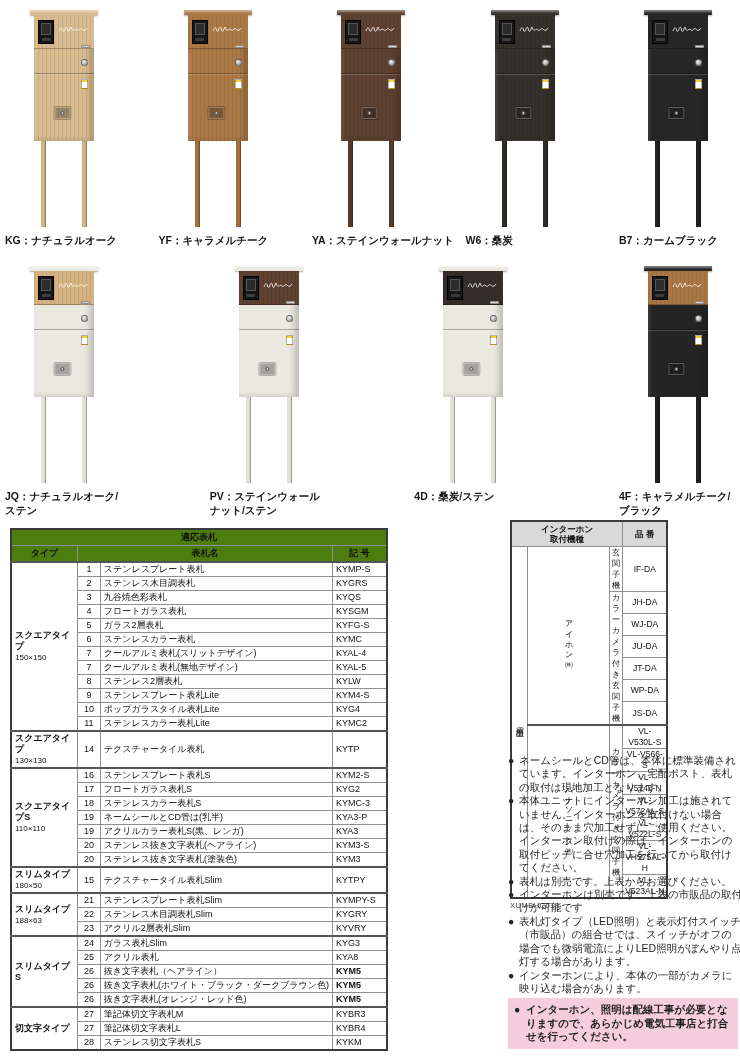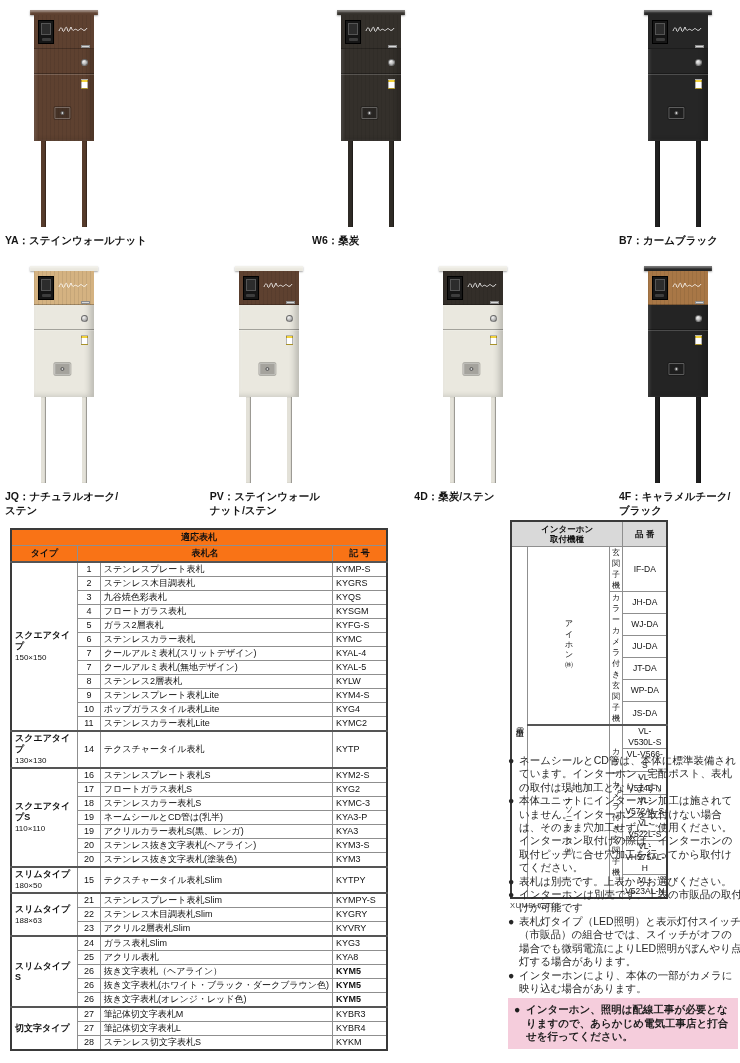--- a/index.html
+++ b/index.html
@@ -36,21 +36,21 @@
   .leg{position:absolute;top:0;width:5px;height:100%;background:var(--leg);box-shadow:inset -1px 0 1px rgba(0,0,0,.35);}
   .leg.l{left:7px;} .leg.r{right:7px;}
   .plabel{align-self:stretch;margin-top:7px;font-size:10.5px;font-weight:bold;line-height:1.3;color:#141414;padding-left:1px;word-break:break-all;}
   #row1 .plabel{white-space:nowrap;}
 
   
   #ntable-wrap{position:absolute;left:10px;top:528px;}
   table{border-collapse:collapse;}
   .ntable{width:378px;font-size:9px;border:2px solid #3a3a3a;}
   .ntable th,.ntable td{border:1px solid #8f8f8f;padding:1px 3px;line-height:11px;color:#111;}
-  .ntable th{background:#f97316;font-weight:bold;text-align:center;padding:2px 3px;}
+  .ntable th{background:#4d7c0f;font-weight:bold;text-align:center;padding:2px 3px;}
   .ntable .g-top td{border-top:2px solid #555;}
   .type-cell{text-align:left;vertical-align:middle;width:78px;}
   .type-name{font-weight:bold;font-size:9px;}
   .type-size{font-size:8px;}
   .no-cell{text-align:center;width:20px;}
   .name-cell{white-space:nowrap;overflow:hidden;width:212px;}
   .code-cell{width:52px;white-space:nowrap;}
   .pink{color:#e8559d;font-weight:bold;}
 
   
@@ -72,20 +72,64 @@
   #warning{position:absolute;left:508px;top:998px;width:230px;box-sizing:border-box;background:#f5cddc;
            padding:5px 6px;font-size:10.5px;line-height:13.5px;font-weight:bold;color:#1d1d1d;display:flex;}
   #warning .note-bullet{width:12px;}
 </style>
 </head>
 <body>
 
 <div id="page">
 
   <div id="row1" class="prod-row">
+      <div class="pcol">
+        <div class="post" style="--top: #d8bb8e; --body: #d8bb8e; --leg: #d2b384;">
+          <div class="cap"></div>
+          <div class="pbody grain">
+            <div class="top-panel grain"></div>
+            <div class="intercom"></div>
+            <svg viewBox="0 0 30 10" class="script">
+              <path d="M1 7 C2 3 4 3 4.5 6 C5 8 6 8 7 5 C8 2 9 3 9.5 6 C10 8 11 8 12 5 L13 3 C14 6 15 7 16 6 C17 5 18 5 19 6 C20 7 21 6 22 5 C23 4 24 5 25 6 C26 7 28 6 29 4" stroke="#ffffff" stroke-width="0.9" fill="none" opacity="0.9"></path>
+            </svg>
+            <div class="mini-tag"></div>
+            <div class="knob"></div>
+            <div class="divider"></div>
+            <div class="sticker"></div>
+            <div class="latch"></div>
+          </div>
+          <div class="legs">
+            <span class="leg l"></span>
+            <span class="leg r"></span>
+          </div>
+        </div>
+        <div class="plabel">KG：ナチュラルオーク</div>
+      </div>
+      <div class="pcol">
+        <div class="post" style="--top: #ab7945; --body: #ab7945; --leg: #a17140;">
+          <div class="cap"></div>
+          <div class="pbody grain">
+            <div class="top-panel grain"></div>
+            <div class="intercom"></div>
+            <svg viewBox="0 0 30 10" class="script">
+              <path d="M1 7 C2 3 4 3 4.5 6 C5 8 6 8 7 5 C8 2 9 3 9.5 6 C10 8 11 8 12 5 L13 3 C14 6 15 7 16 6 C17 5 18 5 19 6 C20 7 21 6 22 5 C23 4 24 5 25 6 C26 7 28 6 29 4" stroke="#ffffff" stroke-width="0.9" fill="none" opacity="0.9"></path>
+            </svg>
+            <div class="mini-tag"></div>
+            <div class="knob"></div>
+            <div class="divider"></div>
+            <div class="sticker"></div>
+            <div class="latch"></div>
+          </div>
+          <div class="legs">
+            <span class="leg l"></span>
+            <span class="leg r"></span>
+          </div>
+        </div>
+        <div class="plabel">YF：キャラメルチーク</div>
+      </div>
       <div class="pcol">
         <div class="post" style="--top: #5e4130; --body: #5e4130; --leg: #563b2b;">
           <div class="cap"></div>
           <div class="pbody grain">
             <div class="top-panel grain"></div>
             <div class="intercom"></div>
             <svg viewBox="0 0 30 10" class="script">
               <path d="M1 7 C2 3 4 3 4.5 6 C5 8 6 8 7 5 C8 2 9 3 9.5 6 C10 8 11 8 12 5 L13 3 C14 6 15 7 16 6 C17 5 18 5 19 6 C20 7 21 6 22 5 C23 4 24 5 25 6 C26 7 28 6 29 4" stroke="#ffffff" stroke-width="0.9" fill="none" opacity="0.9"></path>
             </svg>
             <div class="mini-tag"></div>

